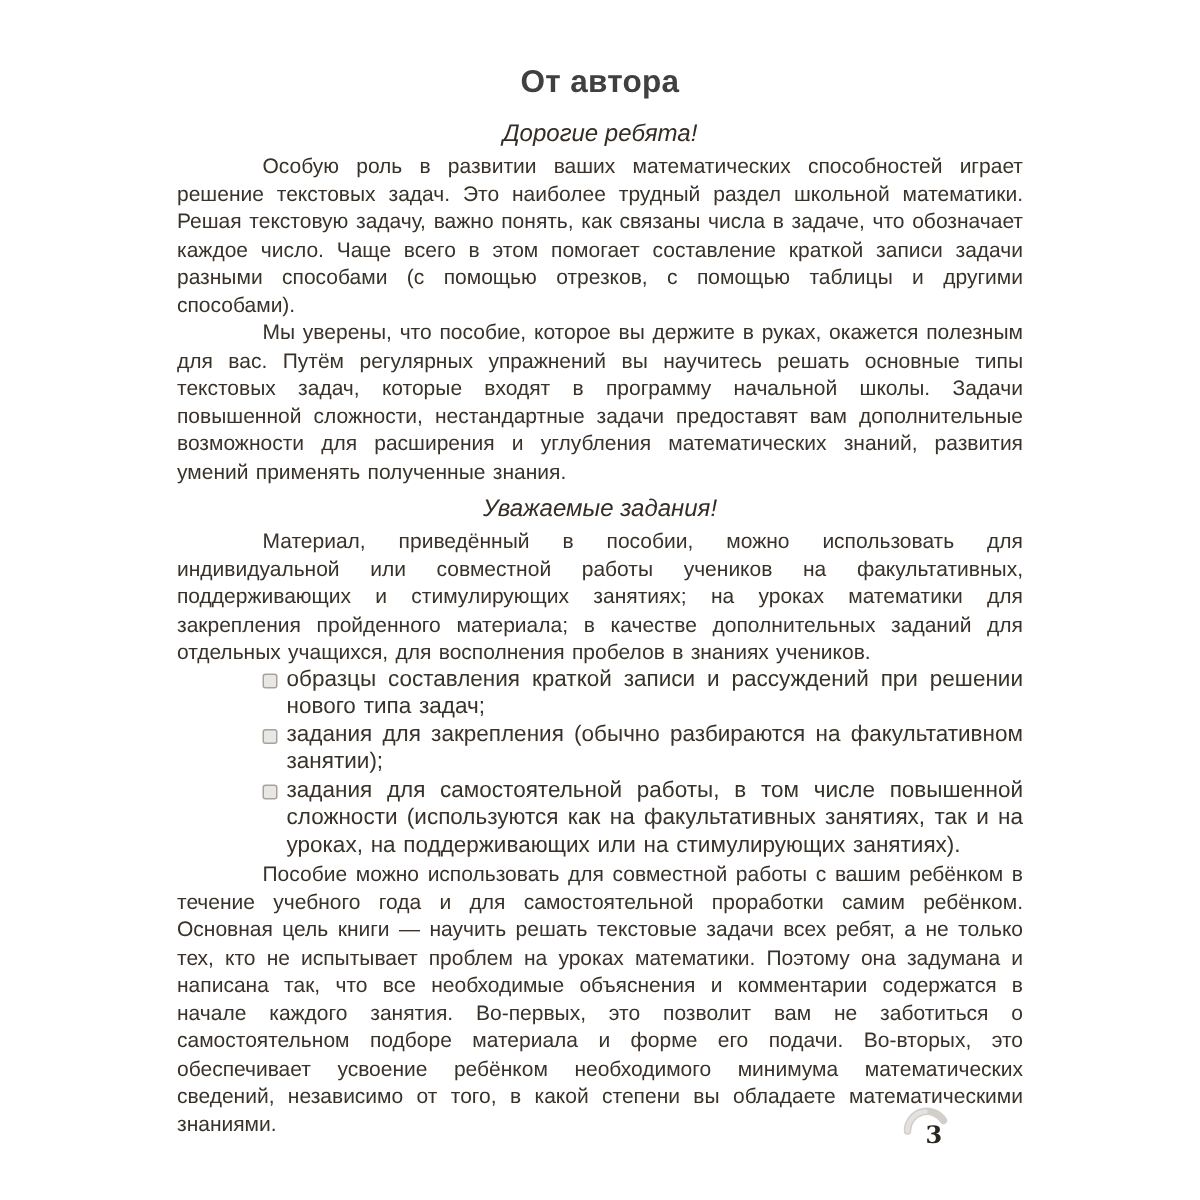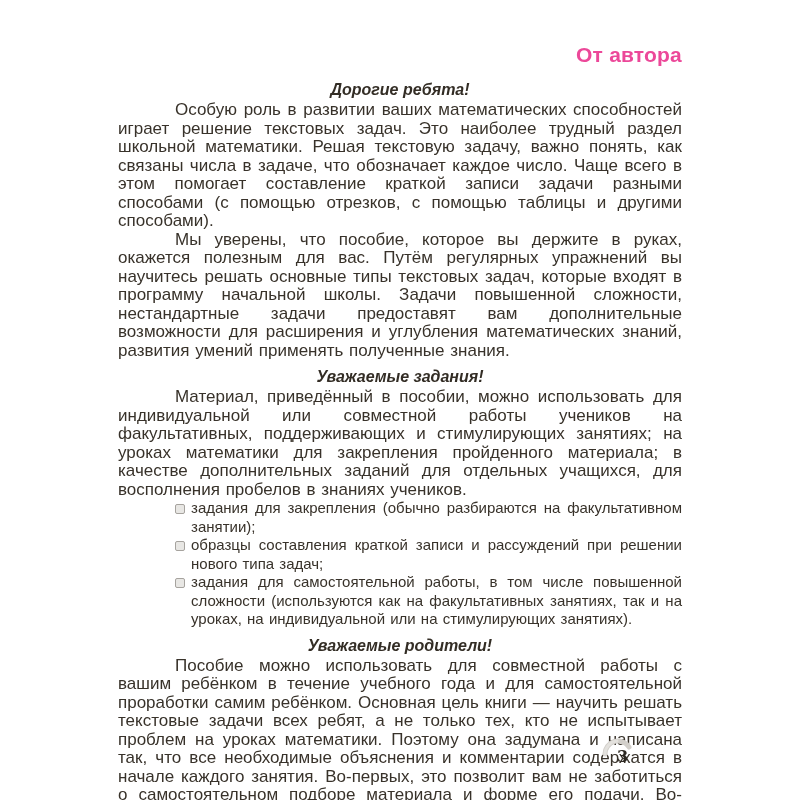--- a/index.html
+++ b/index.html
@@ -9,36 +9,36 @@
     box-sizing:border-box;
     background:#ffffff;
     padding:40px 118px 0 118px;
     font-family:"Liberation Sans",sans-serif;
     color:#38322a;
     overflow:hidden;
   }
   .title{
     font-size:21px;line-height:25px;
     font-weight:700;
-    text-align:right;
+    text-align:center;
     margin:2px 0 13px 0;
-    color:#ec4899;
+    color:#404040;
     letter-spacing:.2px;
   }
   .sec-heading{
     font-size:16px;line-height:19px;
     font-style:italic;
-    font-weight:700;
+    font-weight:400;
     text-align:center;
     margin:7px 0 2px 0;
     color:#332d25;
   }
   .para{
     margin:0;
-    font-size:17px;
+    font-size:14px;
     line-height:18.5px;
     text-align:justify;
     text-indent:57px;
     word-spacing:1px;
     hyphens:auto;
     -webkit-hyphens:auto;
   }
   ul.includes{list-style:none;margin:0;padding:0;}
   ul.includes li{
     position:relative;
@@ -86,35 +86,34 @@
     <p class="para">Особую роль в развитии ваших математических способностей играет решение текстовых задач. Это наиболее трудный раздел школьной математики. Решая текстовую задачу, важно понять, как связаны числа в задаче, что обозначает каждое число. Чаще всего в этом помогает составление краткой записи задачи разными способами (с помощью отрезков, с помощью таблицы и другими способами).</p>
     <p class="para">Мы уверены, что пособие, которое вы держите в руках, окажется полезным для вас. Путём регулярных упражнений вы научитесь решать основные типы текстовых задач, которые входят в программу начальной школы. Задачи повышенной сложности, нестандартные задачи предоставят вам дополнительные возможности для расширения и углубления математических знаний, развития умений применять полученные знания.</p>
   </section>
 
   <section>
     <h2 class="sec-heading">Уважаемые задания!</h2>
     <p class="para">Материал, приведённый в пособии, можно использовать для индивидуальной или совместной работы учеников на факультативных, поддерживающих и стимулирующих занятиях; на уроках математики для закрепления пройденного материала; в качестве дополнительных заданий для отдельных учащихся, для восполнения пробелов в знаниях учеников.</p>
     <ul class="includes">
       <li>
         <span class="sq"></span>
+        <span>образцы составления краткой записи и рассуждений при решении нового типа задач;</span>
+      </li>
+      <li>
+        <span class="sq"></span>
         <span>задания для закрепления (обычно разбираются на факультативном занятии);</span>
       </li>
       <li>
         <span class="sq"></span>
-        <span>образцы составления краткой записи и рассуждений при решении нового типа задач;</span>
-      </li>
-      <li>
-        <span class="sq"></span>
-        <span>задания для самостоятельной работы, в том числе повышенной сложности (используются как на факультативных занятиях, так и на уроках, на индивидуальной или на стимулирующих занятиях).</span>
+        <span>задания для самостоятельной работы, в том числе повышенной сложности (используются как на факультативных занятиях, так и на уроках, на поддерживающих или на стимулирующих занятиях).</span>
       </li>
     </ul>
   </section>
 
   <section>
-    <h2 class="sec-heading">Уважаемые родители!</h2>
     <p class="para">Пособие можно использовать для совместной работы с вашим ребёнком в течение учебного года и для самостоятельной проработки самим ребёнком. Основная цель книги — научить решать текстовые задачи всех ребят, а не только тех, кто не испытывает проблем на уроках математики. Поэтому она задумана и написана так, что все необходимые объяснения и комментарии содержатся в начале каждого занятия. Во-первых, это позволит вам не заботиться о самостоятельном подборе материала и форме его подачи. Во-вторых, это обеспечивает усвоение ребёнком необходимого минимума математических сведений, независимо от того, в какой степени вы обладаете математическими знаниями.</p>
   </section>
 
   <div class="footer">
     <span class="arc">
       <svg width="32" height="20" viewBox="0 0 32 20" xmlns="http://www.w3.org/2000/svg">
         <path d="M4 17 A 13 13 0 0 1 28 10" fill="none" stroke="#d2cfca" stroke-width="5" stroke-linecap="round"></path>
         <path d="M4 17 A 13 13 0 0 1 16 4" fill="none" stroke="#e4e2de" stroke-width="3" stroke-linecap="round"></path>
       </svg>
     </span>

